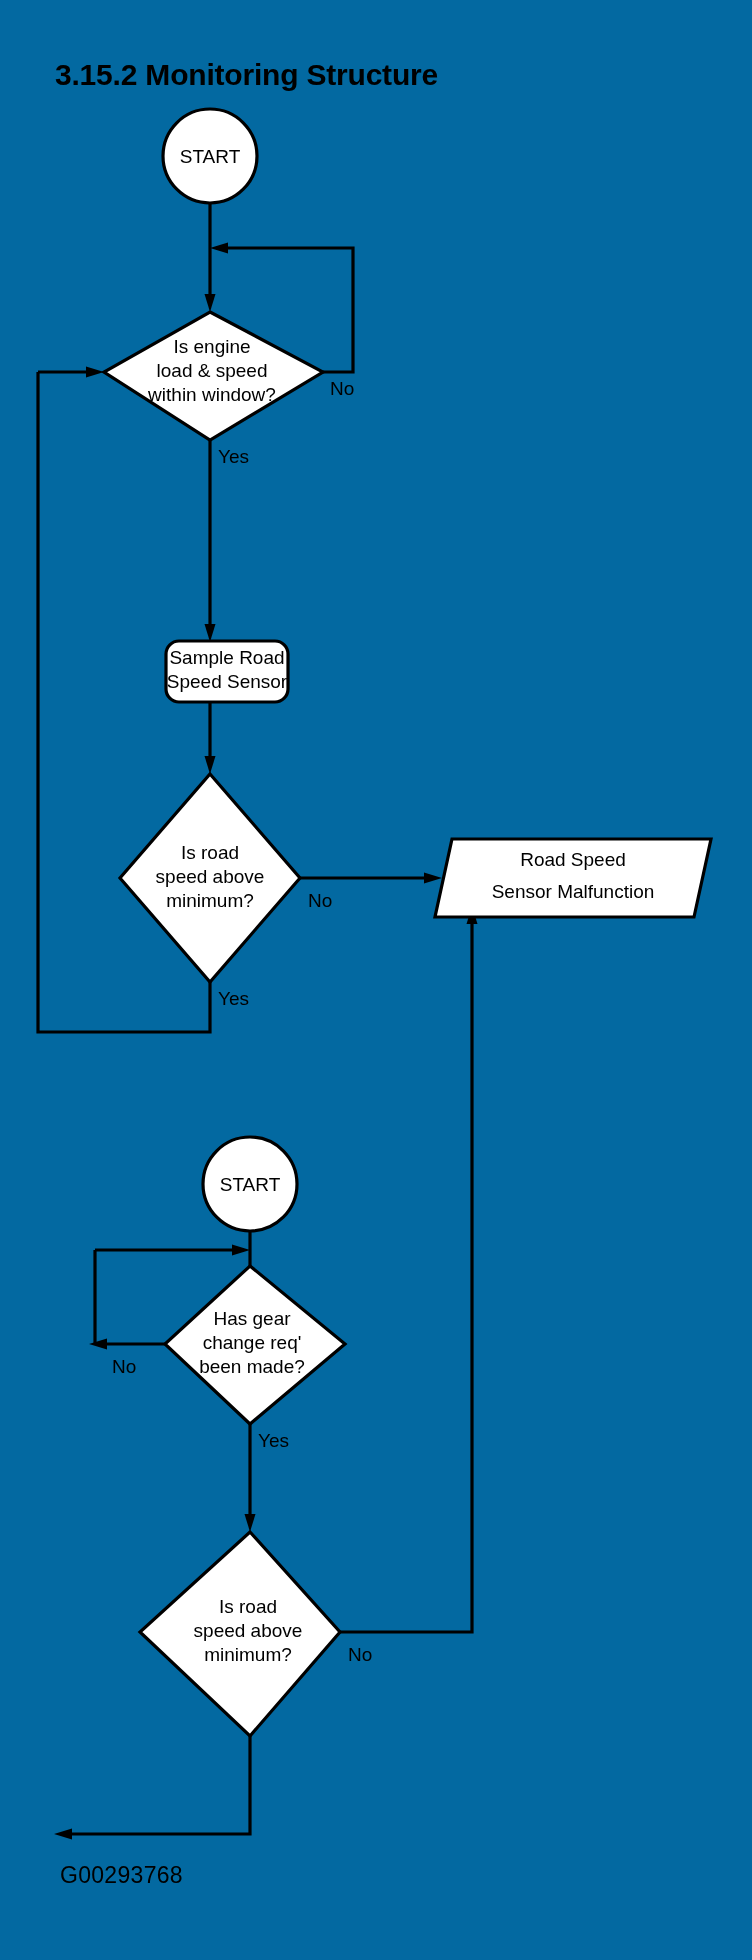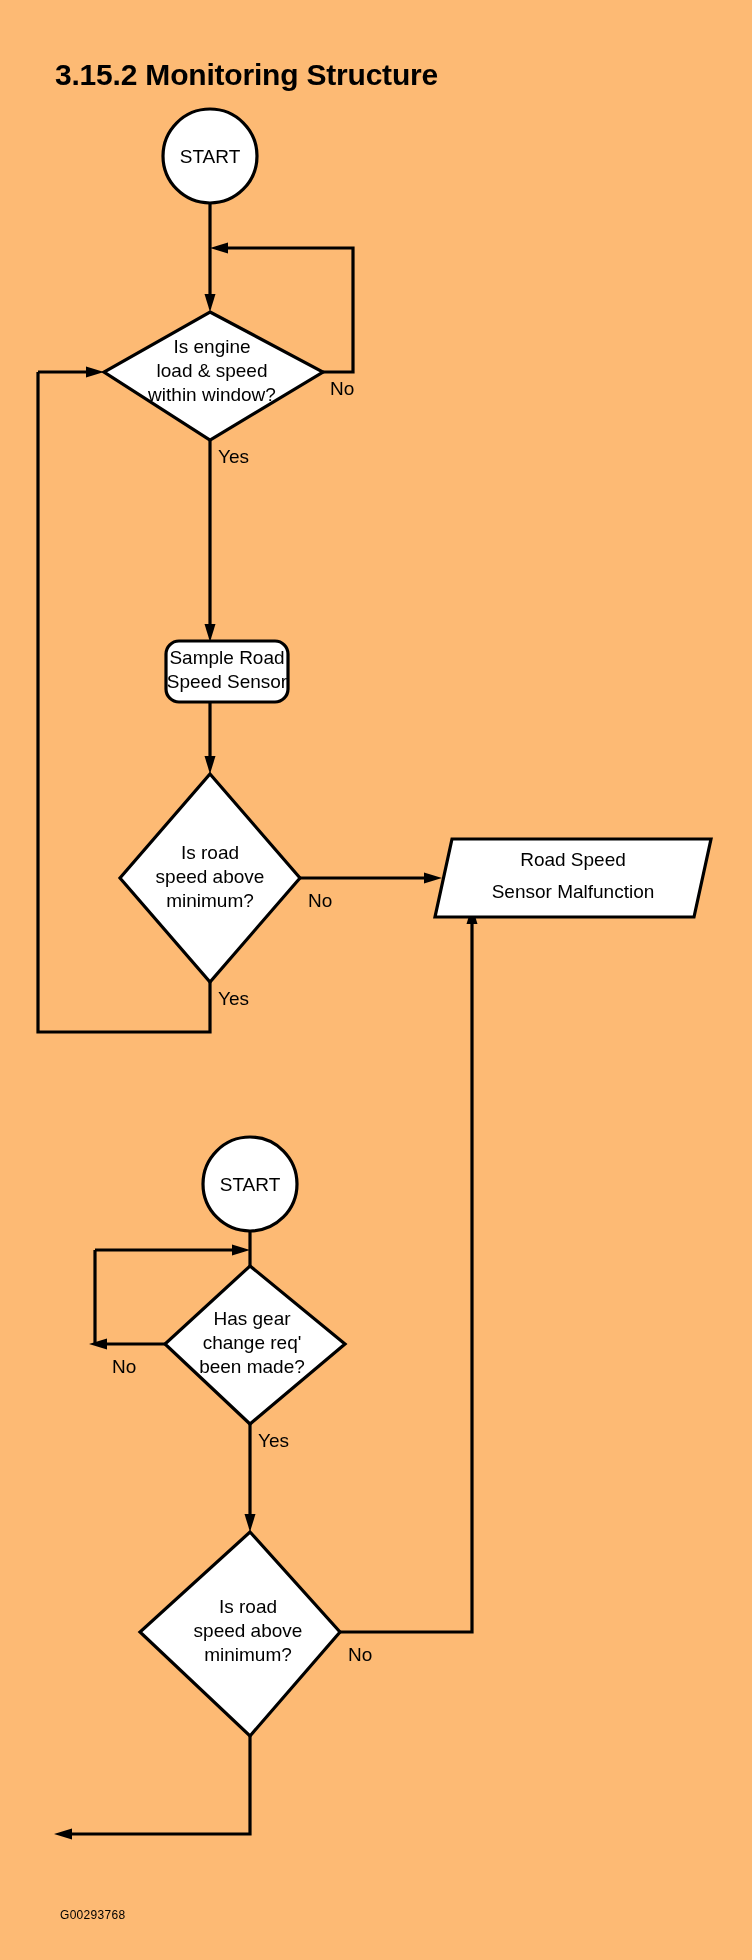--- a/index.html
+++ b/index.html
@@ -13,39 +13,38 @@
     position: relative;
     font-family: "Liberation Sans", sans-serif;
     color: #000000;
     overflow: hidden;
   }
   #page {
     position: absolute;
     left: 0; top: 0;
     width: 752px;
     height: 1960px;
-    background: #fdba74;
+    background: #0369a1;
   }
   #title {
     position: absolute;
     left: 55px;
     top: 58px;
     font-size: 30px;
     font-weight: bold;
     letter-spacing: -0.2px;
     white-space: nowrap;
   }
   #figure-id {
     position: absolute;
     left: 60px;
     top: 1862px;
-    font-size: 12px;
+    font-size: 23px;
     letter-spacing: 0.3px;
     white-space: nowrap;
-    margin-top: 46px;
   }
   svg#flow {
     position: absolute;
     left: 0;
     top: 0;
     width: 752px;
     height: 1960px;
   }
   svg#flow .shape {
     fill: #ffffff;

